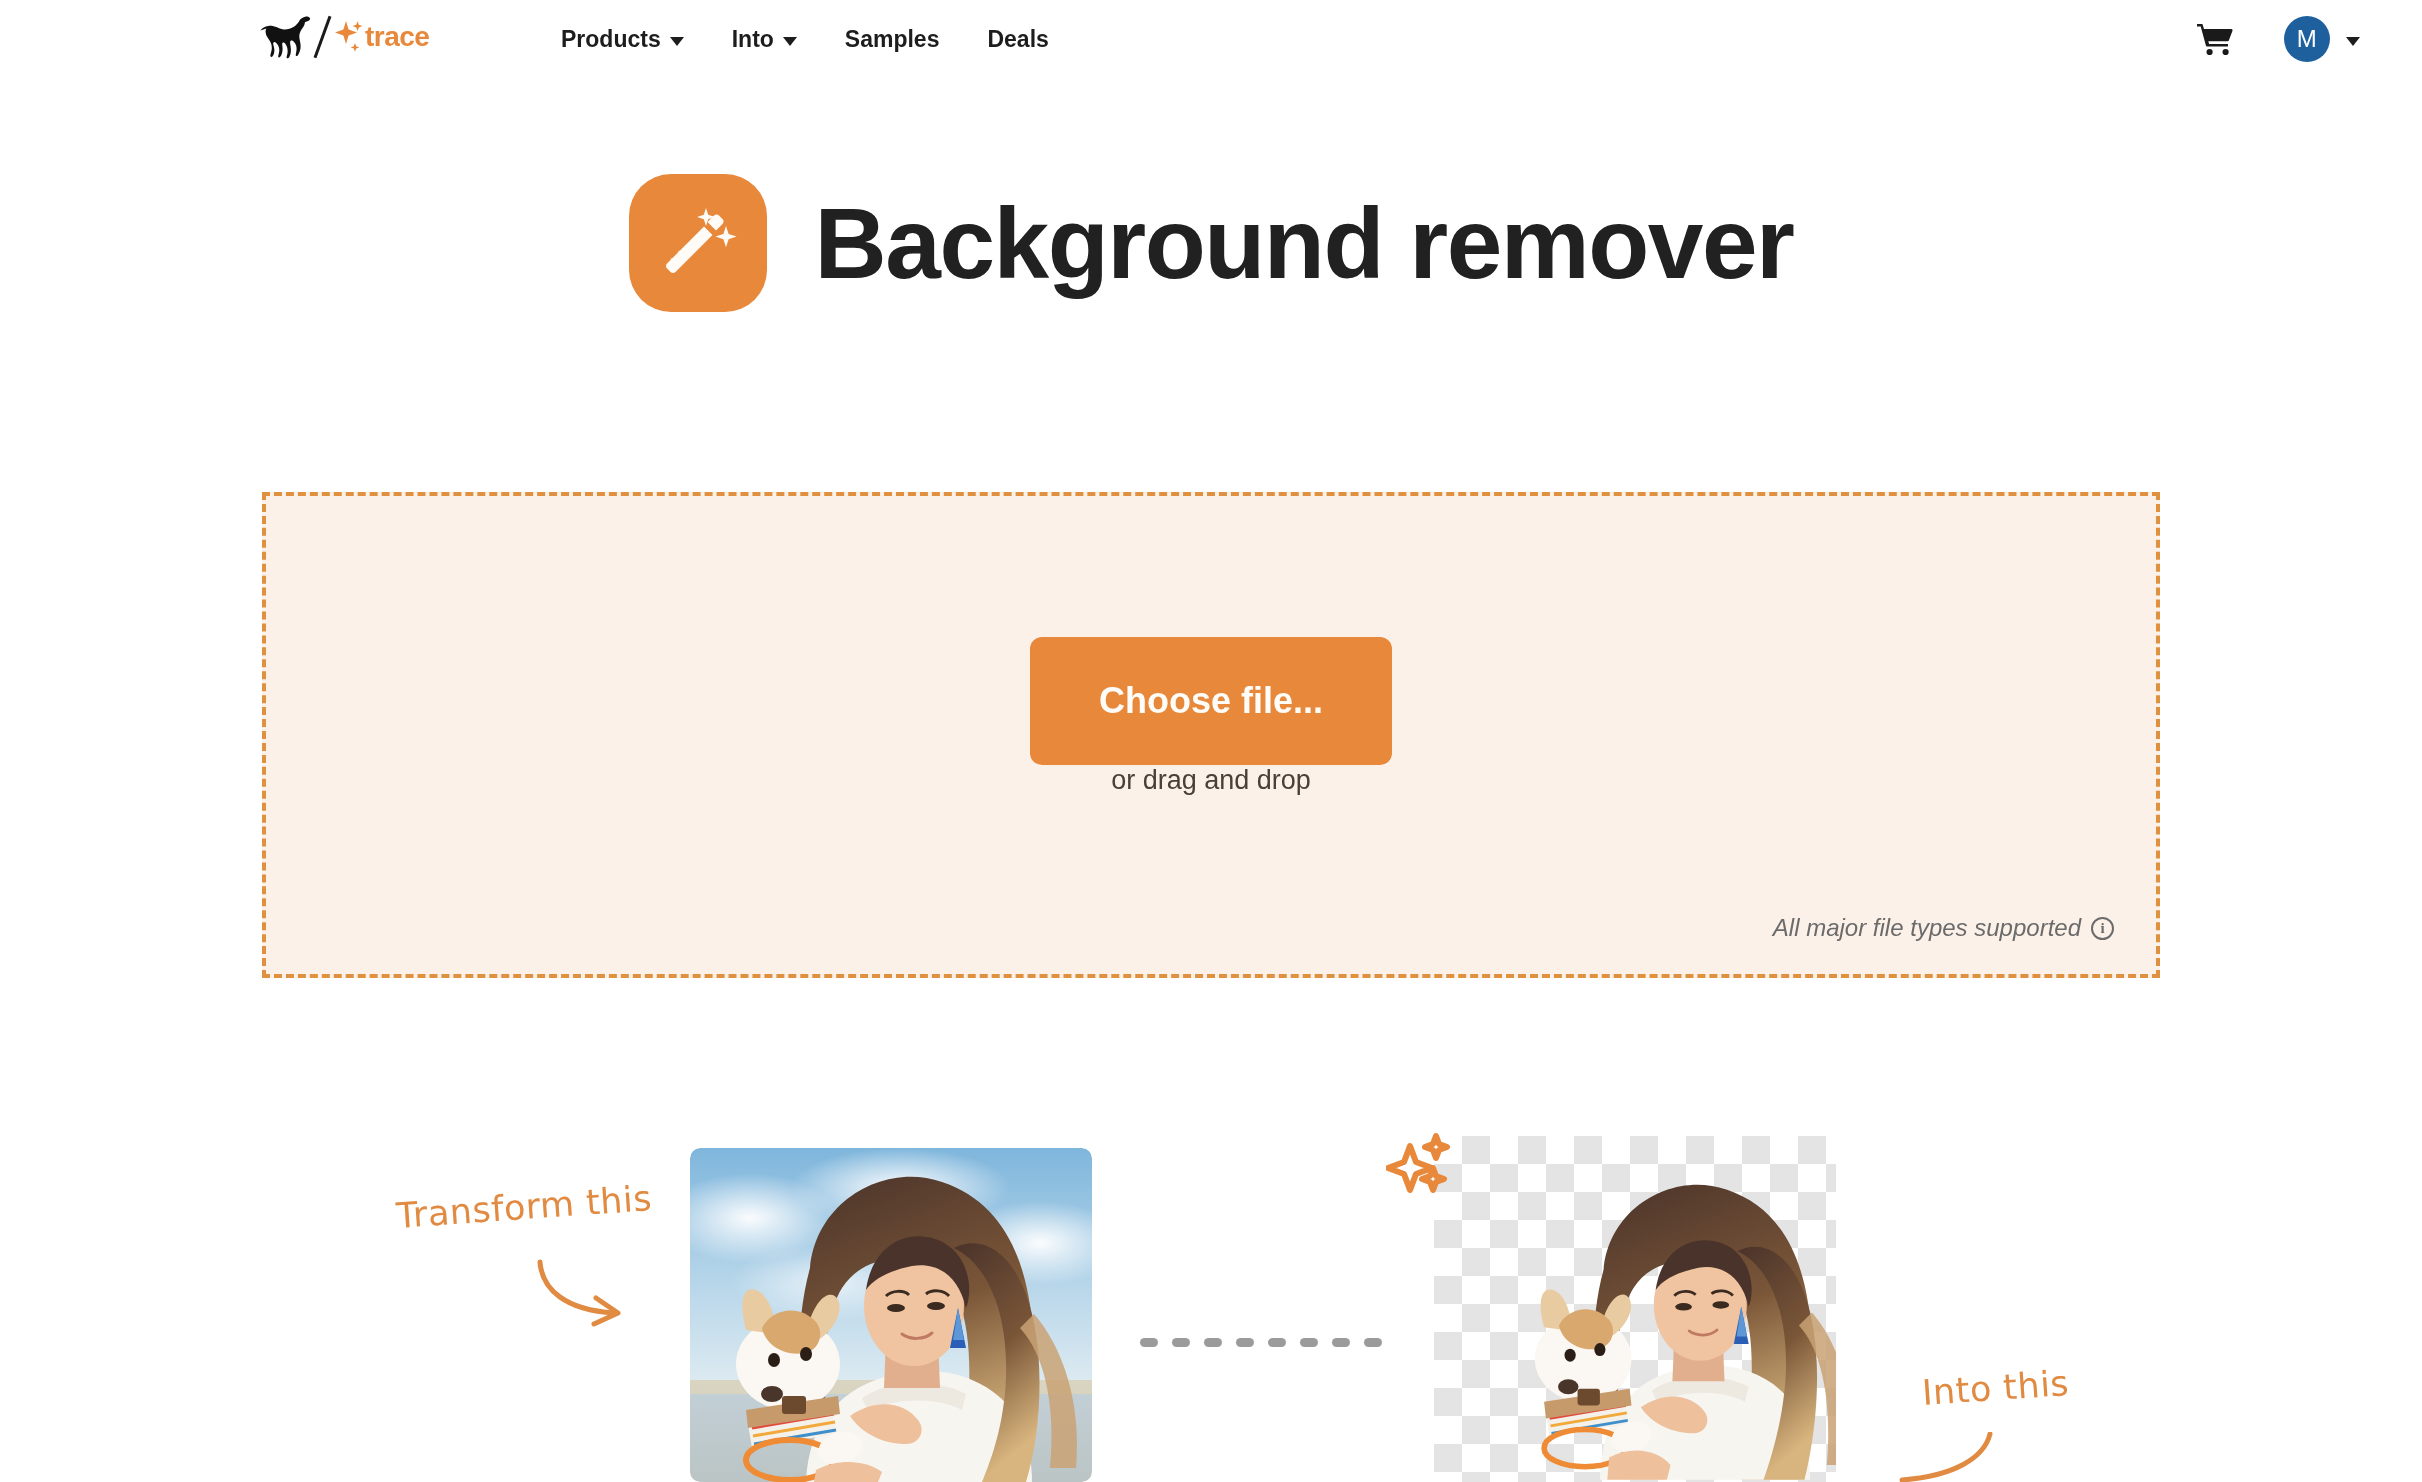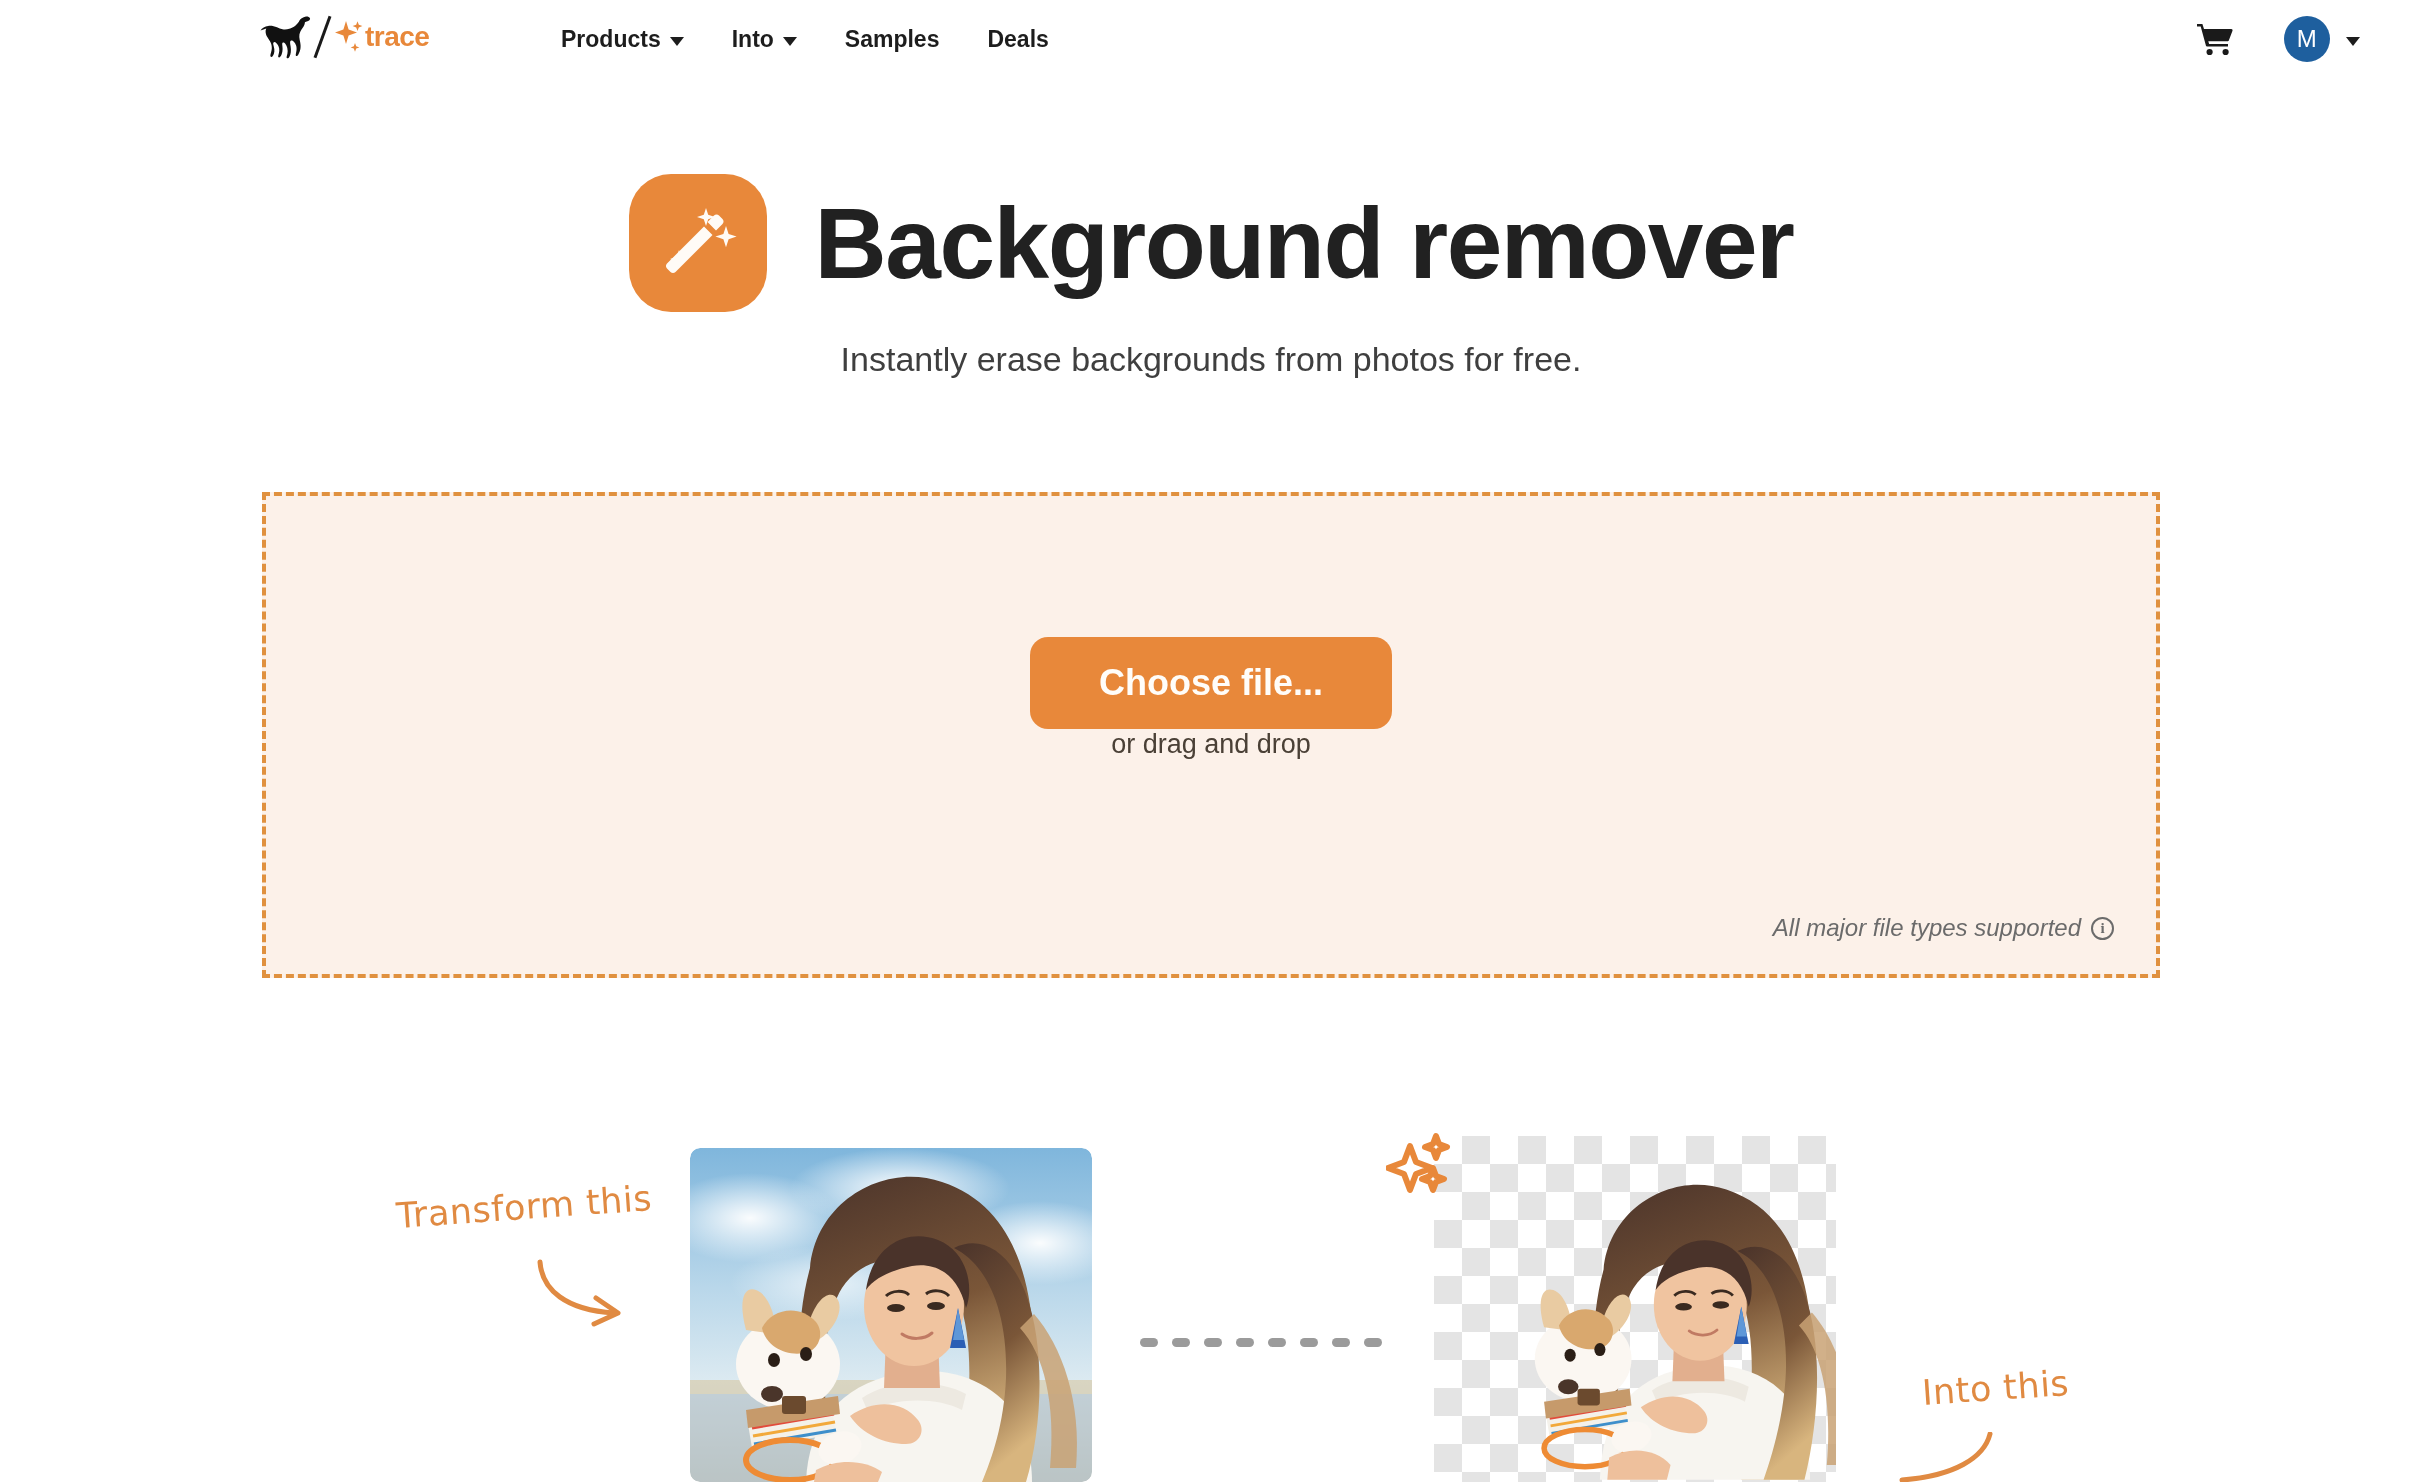--- a/index.html
+++ b/index.html
@@ -91,23 +91,23 @@
   
   .dropzone {
     position: absolute; left: 262px; top: 492px;
     width: 1898px; height: 486px;
     background: #FCF1E9;
     border: 4px dashed #E0913F;
     display: flex; flex-direction: column; align-items: center;
   }
   .choose-btn {
     margin-top: 141px;
-    width: 362px; height: 92px;
+    width: 362px; height: 128px;
     background: #E8883A; color: #FFFDF9;
-    border: none; border-radius: 18px;
+    border: none; border-radius: 12px;
     font-family: "Liberation Sans", sans-serif;
     font-size: 36px; font-weight: 700; cursor: pointer;
     display: flex; align-items: center; justify-content: center;
   }
   .drag-text { font-size: 27px; color: #4a4036; }
   .filetypes {
     position: absolute; right: 42px; bottom: 32px;
     display: flex; align-items: center; gap: 10px;
     font-size: 24px; font-style: italic; color: #6b6b6b;
   }
@@ -230,21 +230,20 @@
           <path d="M52.5 22 L59 15.5 c1.4-1.4 3.6-1.4 5 0 l3.5 3.5 c1.4 1.4 1.4 3.6 0 5 L61 30.5 z"></path>
           <path d="M51 8 L53.2 14.8 L60 17 L53.2 19.2 L51 26 L48.8 19.2 L42 17 L48.8 14.8 Z"></path>
           <path d="M71 26 L73.6 34 L81.6 36.6 L73.6 39.2 L71 47.2 L68.4 39.2 L60.4 36.6 L68.4 34 Z"></path>
           <path d="M24 50 L26.2 56.8 L33 59 L26.2 61.2 L24 68 L21.8 61.2 L15 59 L21.8 56.8 Z"></path>
         </g>
       </svg>
     </div>
     <h1 class="hero-title">Background remover</h1>
   </div>
 
-  <div class="hero-sub">Instantly erase backgrounds from photos for free.</div>
 
   <div class="dropzone">
     <button class="choose-btn">Choose file...</button>
     <div class="drag-text">or drag and drop</div>
     <div class="filetypes">
       <span>All major file types supported</span>
       <span class="info-icon">i</span>
     </div>
   </div>
 

